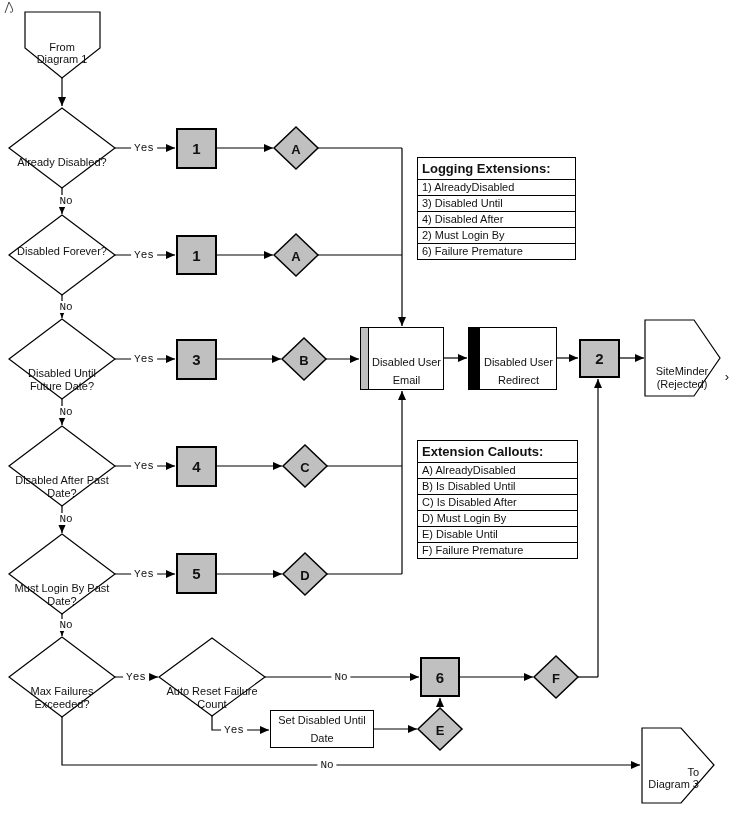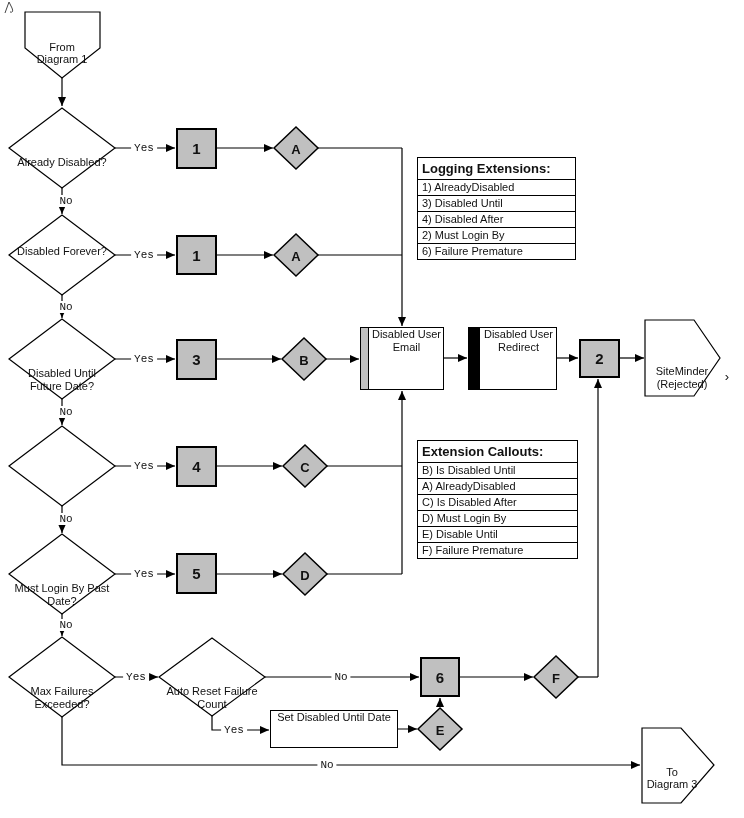--- a/index.html
+++ b/index.html
@@ -17,22 +17,22 @@
     position:absolute;z-index:3;width:24px;text-align:center;
     font-size:13px;font-weight:bold;transform:translate(0,-50%);
   }
   .numbox{
     position:absolute;z-index:2;background:#c0c0c0;border:2px solid #000;
     box-sizing:border-box;display:flex;align-items:center;justify-content:center;
     font-size:15px;font-weight:bold;
   }
   .procbox{
     position:absolute;z-index:2;background:#fff;border:1px solid #000;
-    box-sizing:border-box;display:flex;align-items:flex-start;justify-content:center;
-    font-size:11px;line-height:13px;text-align:center;
+    box-sizing:border-box;display:flex;align-items:flex-end;justify-content:center;
+    font-size:11px;line-height:18px;text-align:center;
   }
   .sidebar{position:absolute;left:0;top:0;bottom:0;z-index:2;box-sizing:border-box;}
   .tbl{
     position:absolute;z-index:3;background:#fff;border:1px solid #000;
     font-size:11px;line-height:13px;
   }
   .tbl .hdr{font-size:13px;line-height:15px;font-weight:bold;padding:3px 4px;border-bottom:1px solid #000;}
   .tbl .row{padding:1px 4px;border-bottom:1px solid #000;white-space:nowrap;}
   .tbl .row:last-child{border-bottom:none;}
 </style>
@@ -111,26 +111,27 @@
     <polygon points="274,255 296,234 318,255 296,276" fill="#c0c0c0" stroke="#000" stroke-width="1.5"></polygon>
     <polygon points="282,359 304,338 326,359 304,380" fill="#c0c0c0" stroke="#000" stroke-width="1.5"></polygon>
     <polygon points="283,466 305,445 327,466 305,487" fill="#c0c0c0" stroke="#000" stroke-width="1.5"></polygon>
     <polygon points="283,574 305,553 327,574 305,595" fill="#c0c0c0" stroke="#000" stroke-width="1.5"></polygon>
     <polygon points="418,729 440,708 462,729 440,750" fill="#c0c0c0" stroke="#000" stroke-width="1.5"></polygon>
     <polygon points="534,677 556,656 578,677 556,698" fill="#c0c0c0" stroke="#000" stroke-width="1.5"></polygon>
   </svg>
 
   <div class="txt" style="left:34px;top:20px;width:56px;line-height:12px;">From Diagram 1</div>
   <div class="txt" style="left:647px;top:344px;width:70px;text-align:center;">SiteMinder (Rejected)</div>
-  <div class="txt" style="left:645px;top:745px;width:54px;line-height:12px;">To Diagram 3</div>
+  <div class="txt" style="left:645px;top:745px;width:54px;line-height:12px;text-align:right;">To Diagram 3</div>
   <div class="txt" style="left:721px;top:349px;width:12px;font-size:13px;">›</div>
 
   <div class="txt" style="left:12px;top:135px;width:100px;">Already Disabled?</div>
   <div class="txt" style="left:12px;top:224px;width:100px;">Disabled Forever?</div>
   <div class="txt" style="left:12px;top:346px;width:100px;">Disabled Until Future Date?</div>
+  <div class="txt" style="left:12px;top:453px;width:100px;">Disabled After Past Date?</div>
   <div class="txt" style="left:12px;top:561px;width:100px;">Must Login By Past Date?</div>
   <div class="txt" style="left:12px;top:664px;width:100px;">Max Failures Exceeded?</div>
   <div class="txt" style="left:162px;top:664px;width:100px;">Auto Reset Failure Count</div>
 
   <div class="ltr" style="left:284px;top:149px;">A</div>
   <div class="ltr" style="left:284px;top:256px;">A</div>
   <div class="ltr" style="left:292px;top:360px;">B</div>
   <div class="ltr" style="left:293px;top:467px;">C</div>
   <div class="ltr" style="left:293px;top:575px;">D</div>
   <div class="ltr" style="left:428px;top:730px;">E</div>
@@ -145,21 +146,21 @@
   <div class="numbox" style="left:579px;top:339px;width:41px;height:39px;">2</div>
 
   <div class="procbox" style="left:360px;top:327px;width:84px;height:63px;padding-left:9px;">
     <div class="sidebar" style="width:8px;background:#c0c0c0;border-right:1px solid #000;"></div>
     <span>Disabled User Email</span>
   </div>
   <div class="procbox" style="left:468px;top:327px;width:89px;height:63px;padding-left:12px;">
     <div class="sidebar" style="width:11px;background:#000;"></div>
     <span>Disabled User Redirect</span>
   </div>
-  <div class="procbox" style="left:270px;top:710px;width:128px;height:38px;">
+  <div class="procbox" style="left:270px;top:710px;width:104px;height:38px;">
     <span>Set Disabled Until Date</span>
   </div>
 
   <div class="onln" style="left:144px;top:148px;">Yes</div>
   <div class="onln" style="left:144px;top:255px;">Yes</div>
   <div class="onln" style="left:144px;top:359px;">Yes</div>
   <div class="onln" style="left:144px;top:466px;">Yes</div>
   <div class="onln" style="left:144px;top:574px;">Yes</div>
   <div class="onln" style="left:136px;top:677px;">Yes</div>
   <div class="onln" style="left:234px;top:730px;">Yes</div>
@@ -176,21 +177,21 @@
     <div class="hdr">Logging Extensions:</div>
     <div class="row">1) AlreadyDisabled</div>
     <div class="row">3) Disabled Until</div>
     <div class="row">4) Disabled After</div>
     <div class="row">2) Must Login By</div>
     <div class="row">6) Failure Premature</div>
   </div>
 
   <div class="tbl" style="left:417px;top:440px;width:159px;">
     <div class="hdr">Extension Callouts:</div>
+    <div class="row">A) AlreadyDisabled</div>
     <div class="row">B) Is Disabled Until</div>
-    <div class="row">A) AlreadyDisabled</div>
     <div class="row">C) Is Disabled After</div>
     <div class="row">D) Must Login By</div>
     <div class="row">E) Disable Until</div>
     <div class="row">F) Failure Premature</div>
   </div>
 
 </div>
 
 </body></html>

